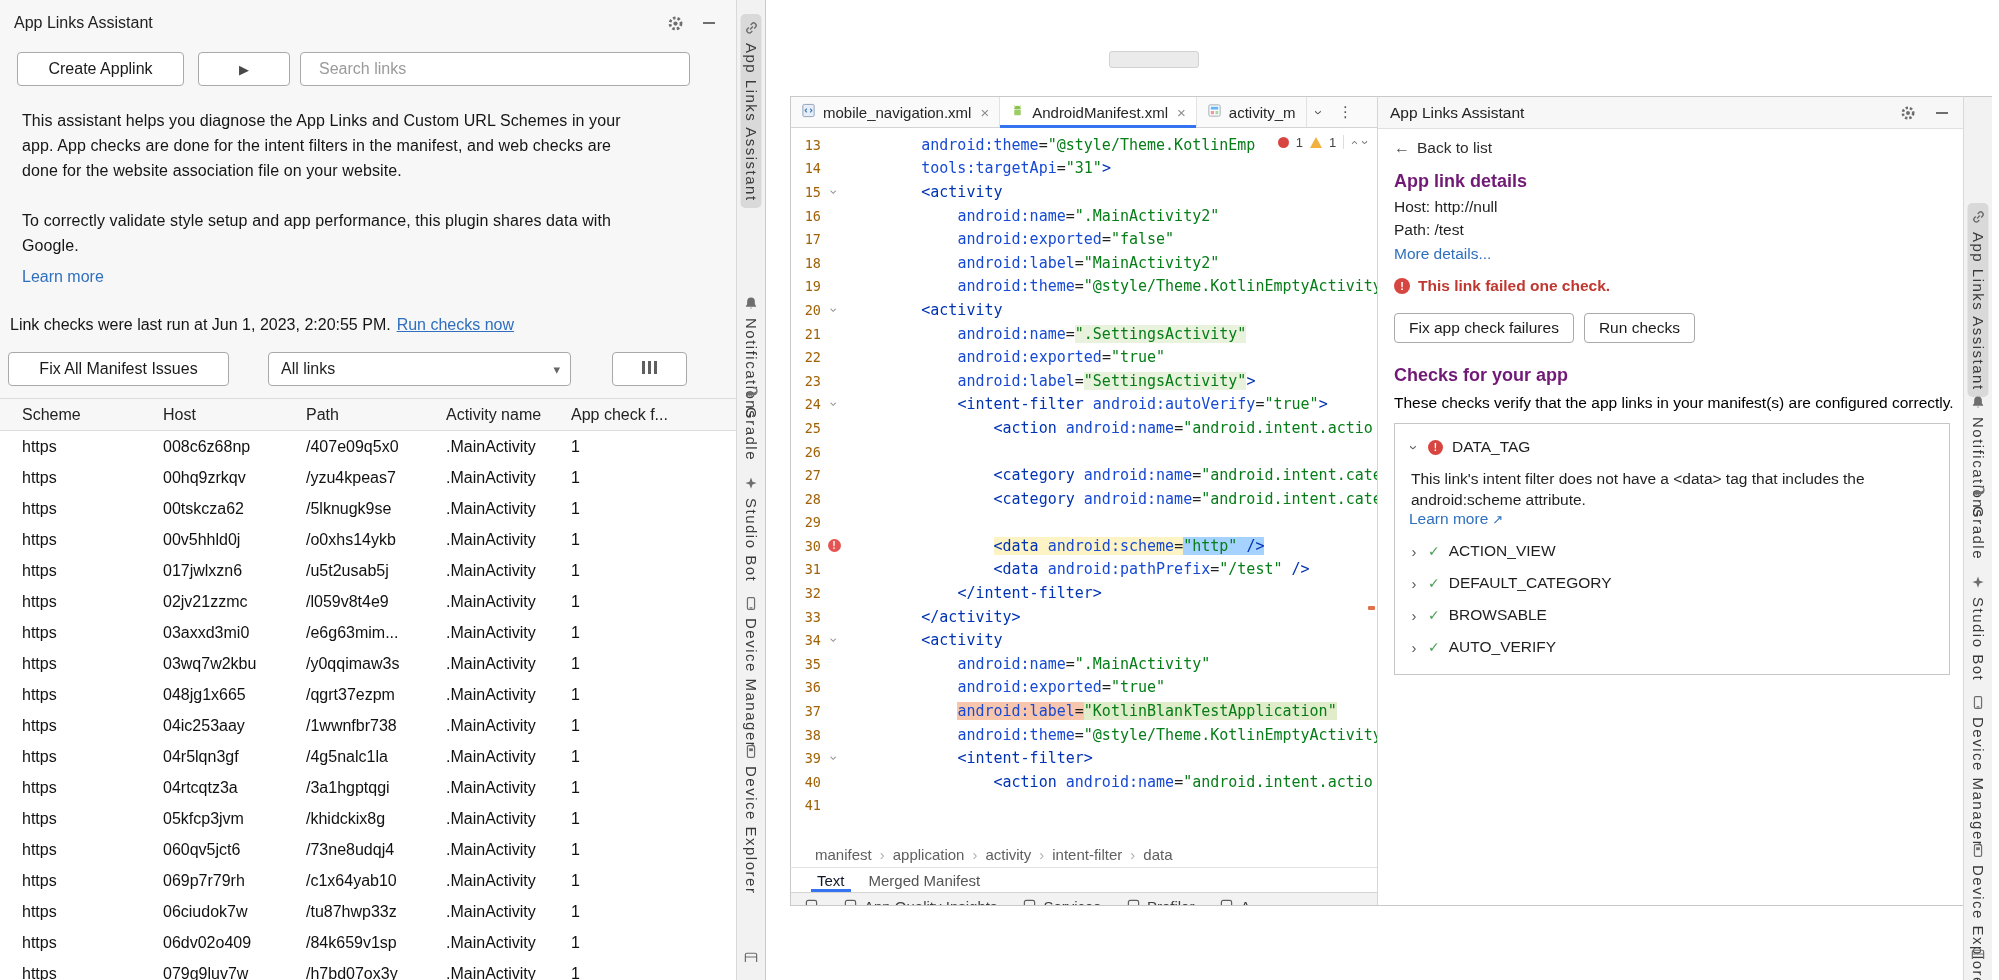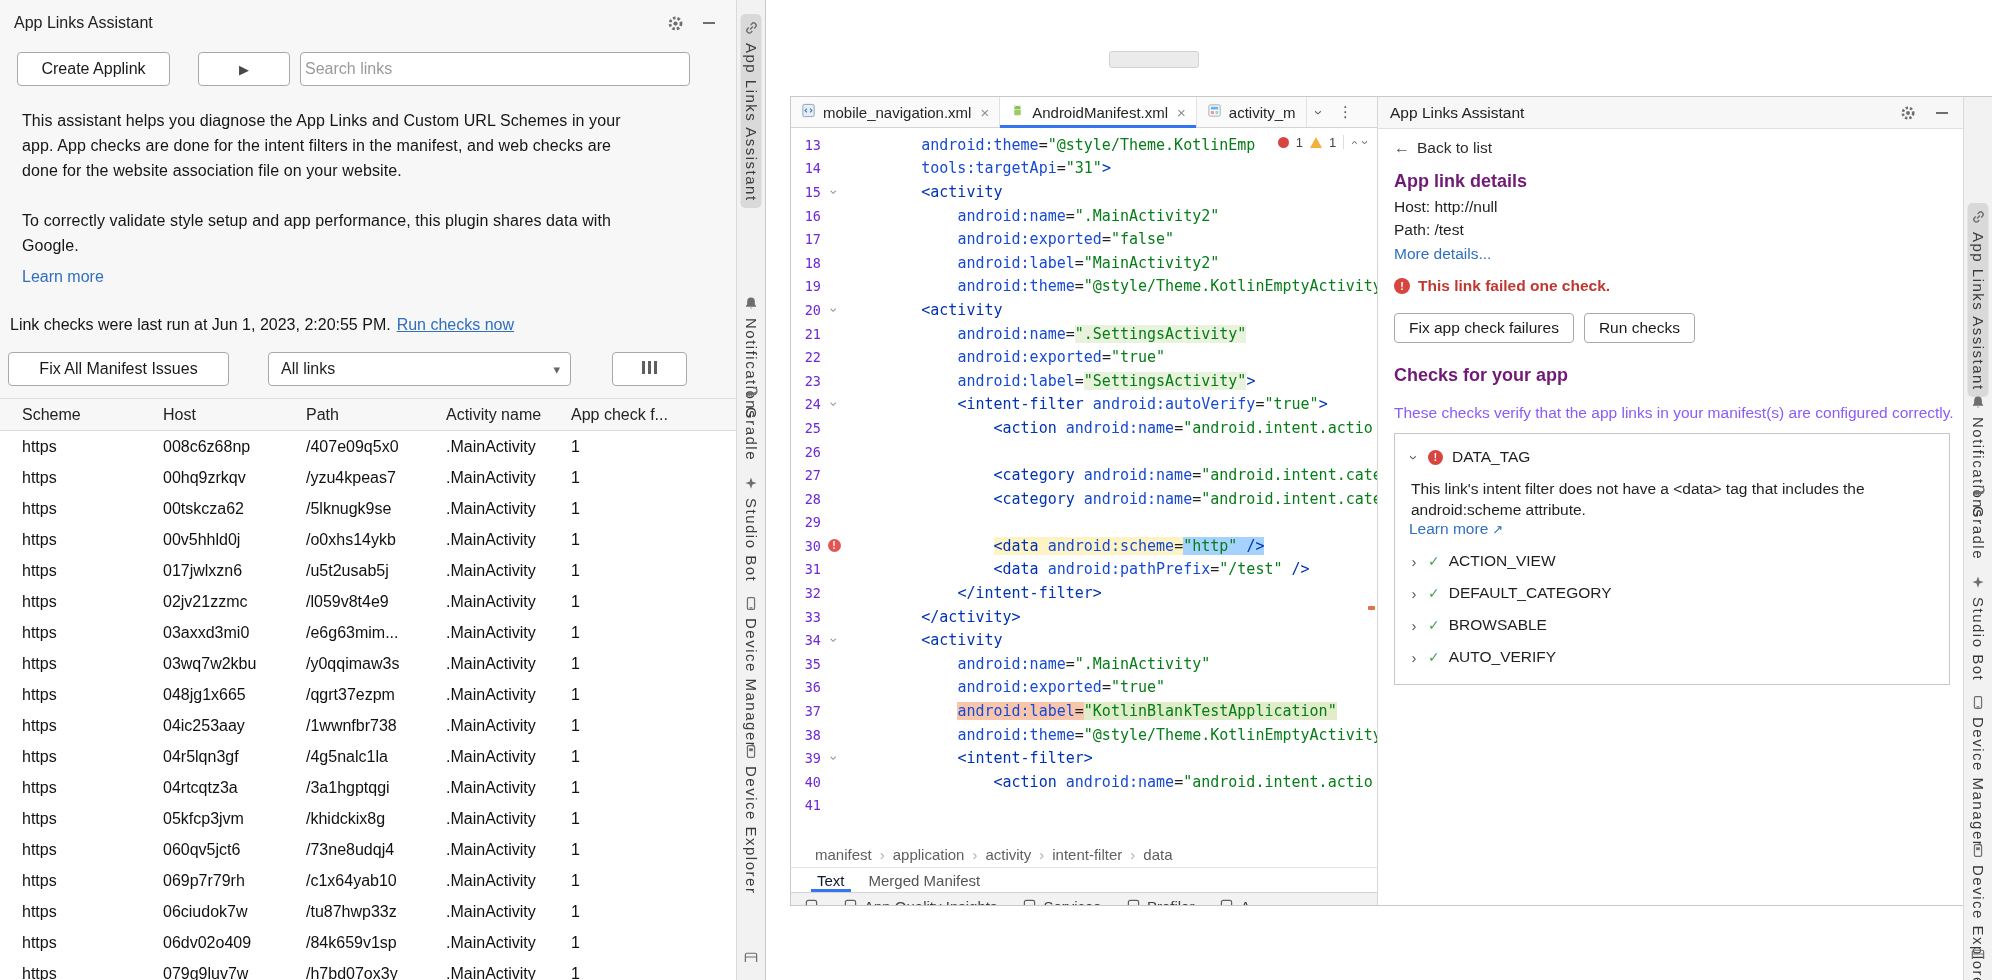--- a/index.html
+++ b/index.html
@@ -11,25 +11,25 @@
   .btn{background:#fff;border:1px solid #a9a9a9;border-radius:4px;font-size:16px;color:#1a1a1a;
     display:inline-flex;align-items:center;justify-content:center;height:34px;padding:0 16px;cursor:pointer;
     font-family:inherit}
   .btn-sm{height:30px;font-size:15.5px;padding:0 14px}
   .icon-btn{width:26px;height:26px;display:flex;align-items:center;justify-content:center;border-radius:4px;cursor:pointer}
   .minus{width:12px;height:2px;background:#6e6e6e;display:inline-block}
 
   
   #left-win{position:absolute;left:0;top:0;width:766px;height:980px;background:#f7f7f7;border-right:1px solid #c9c9c9}
   #lw-title{height:46px;display:flex;align-items:center;gap:8px;padding:0 14px;font-size:16px;color:#222;width:736px}
-  #create-btn{position:absolute;left:17px;top:52px;width:153px}
+  #create-btn{position:absolute;left:17px;top:52px;width:167px}
   #play-btn{position:absolute;left:198px;top:52px;width:92px}
   .play{color:#484848;font-size:13px}
   #search{position:absolute;left:300px;top:52px;width:390px;height:34px;border:1px solid #a9a9a9;border-radius:4px;
-    background:#fff;font-size:16px;padding:0 4px;color:#222;font-family:inherit;outline:none}
+    background:#fff;font-size:16px;padding:0 18px;color:#222;font-family:inherit;outline:none}
   #search::placeholder{color:#9a9a9a}
   .para{position:absolute;left:22px;width:600px;font-size:16px;line-height:25px;color:#151515;letter-spacing:.1px}
   #para1{top:108px}
   #para2{top:208px}
   #learn-more{position:absolute;left:22px;top:268px;font-size:16px}
   #status-line{position:absolute;left:10px;top:316px;font-size:16px;color:#151515}
   #status-line .link{text-decoration:underline;margin-left:6px}
   #fix-btn{position:absolute;left:8px;top:352px;width:221px}
   #filter-dd{position:absolute;left:268px;top:352px;width:303px;height:34px;display:flex;align-items:center;
     justify-content:space-between;padding:0 10px 0 12px;background:#fff;border:1px solid #a9a9a9;border-radius:4px;
@@ -63,21 +63,21 @@
   .etab.sel::after{content:"";position:absolute;left:0;right:0;bottom:-1px;height:3px;background:#3574f0}
   .etab .x{color:#8b8b8b;font-size:15px;margin-left:2px}
   .tb-chev,.tb-more{display:flex;align-items:center;justify-content:center;width:26px;color:#555;cursor:pointer;font-size:15px}
   .rot90{display:inline-block;transform:rotate(90deg)}
   .rotm90{display:inline-block;transform:rotate(-90deg)}
 
   
   #editor{left:790px;top:128px;width:587px;height:713px;background:#fff;border-left:1px solid #c9c9c9;overflow:hidden}
   #code-lines{padding-top:5px}
   .cline{display:flex;height:23.6px;align-items:center;font-family:"DejaVu Sans Mono","Liberation Mono",monospace;font-size:15px}
-  .lnum{width:30px;text-align:right;color:#6d28d9;font-size:13.5px;flex:none}
+  .lnum{width:30px;text-align:right;color:#a16207;font-size:13.5px;flex:none}
   .gut2{width:26px;flex:none;display:flex;align-items:center;justify-content:center}
   .ctext{white-space:pre;flex:none;margin-left:2px}
   .tag{color:#0033b3}.attr{color:#174ad4}.pl{color:#1f1f1f}.str{color:#067d17}
   .hy{background:#fdf3c4}.hb{background:#a6d2ff}.hs{background:#f8c6ad}.hg{background:#e0ecca}.hu{background:#e9f2dd}
   .fold{color:#8c8c8c;font-size:14px;transform:rotate(90deg);display:inline-block;cursor:pointer}
   .gut-err{width:13px;height:13px;border-radius:50%;background:#e35452;color:#fff;font-weight:bold;font-size:10px;
     display:flex;align-items:center;justify-content:center;cursor:pointer}
   #inspect-widget{position:absolute;right:10px;top:3px;height:22px;display:flex;align-items:center;gap:7px;background:#fff;padding-left:8px}
   .insp-err-dot{width:11px;height:11px;border-radius:50%;background:#d64540;display:inline-block}
   .insp-warn{width:0;height:0;border-left:6px solid transparent;border-right:6px solid transparent;border-bottom:11px solid #f2b03d;display:inline-block}
@@ -114,21 +114,21 @@
   #dt-heading{margin-top:14px}
   #host-line{margin-top:6px}
   #path-line{margin-top:5px}
   #more-details{display:inline-block;margin-top:6px}
   #failed-row{margin-top:14px;display:flex;align-items:center;gap:8px;font-weight:bold;color:#c03730}
   .err-icon{width:16px;height:16px;border-radius:50%;background:#d64540;color:#fff;font-weight:bold;font-size:11px;
     display:flex;align-items:center;justify-content:center;flex:none}
   .err-icon.sm{width:15px;height:15px;font-size:10px}
   #dt-buttons{margin-top:18px;display:flex;gap:10px}
   #checks-heading{margin-top:22px}
-  #checks-desc{margin-top:16px;width:560px;line-height:21px;color:#8b5cf6}
+  #checks-desc{margin-top:6px;width:560px;line-height:21px;color:#000000}
   #checks-box{margin-top:10px;width:556px;border:1px solid #c6c6c6;background:#fff;padding:12px 14px 18px}
   .check-row{display:flex;align-items:center;gap:9px;margin-top:14px;font-size:15.5px;cursor:pointer}
   .check-row.first{margin-top:2px}
   .chev{display:inline-block;color:#555;font-size:15px;width:10px;text-align:center}
   .chev.down{transform:rotate(90deg)}
   .okmark{color:#4d9e58;font-weight:bold;font-size:14px}
   #check-desc2{margin:12px 0 0 2px;line-height:21px;width:515px}
   #learn2{display:inline-block;}
   .ext{font-size:13px;margin-left:4px;color:#2e6fbe}
 </style>

